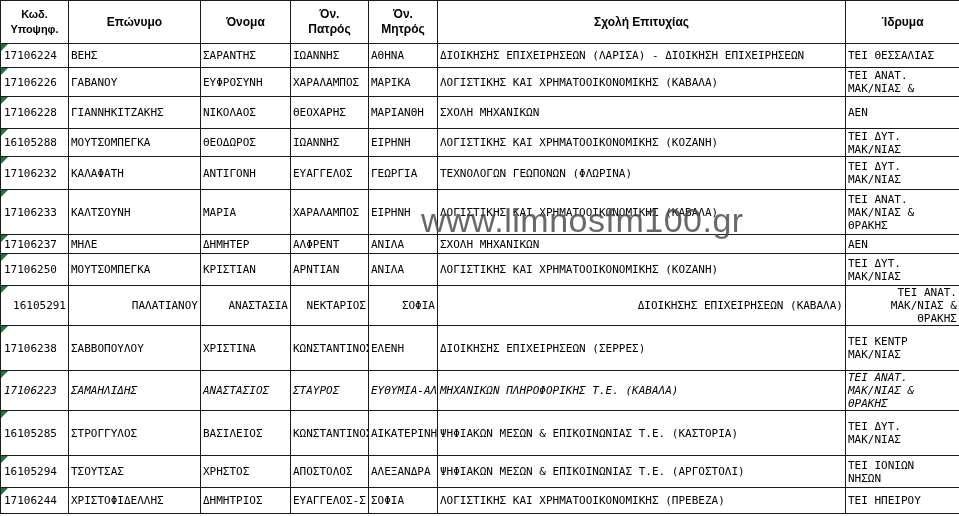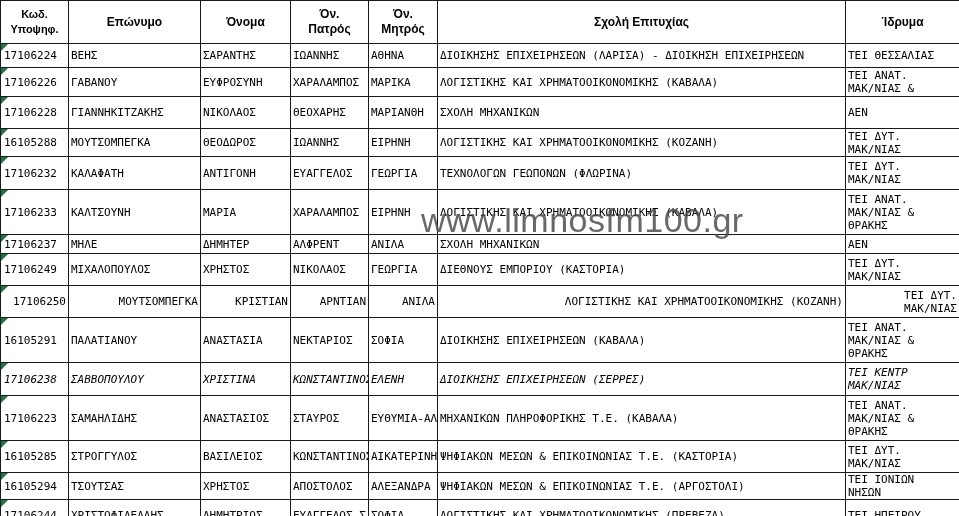--- a/index.html
+++ b/index.html
@@ -130,30 +130,20 @@
         <tr>
       <td class="code"><span class="tri"></span><span>17106237</span></td>
       <td>ΜΗΛΕ</td>
       <td>ΔΗΜΗΤΕΡ</td>
       <td>ΑΛΦΡΕΝΤ</td>
       <td>ΑΝΙΛΑ</td>
       <td>ΣΧΟΛΗ ΜΗΧΑΝΙΚΩΝ</td>
       <td class="inst">ΑΕΝ</td>
     </tr>
         <tr>
-      <td class="code"><span class="tri"></span><span>17106249</span></td>
-      <td>ΜΙΧΑΛΟΠΟΥΛΟΣ</td>
-      <td>ΧΡΗΣΤΟΣ</td>
-      <td>ΝΙΚΟΛΑΟΣ</td>
-      <td>ΓΕΩΡΓΙΑ</td>
-      <td>ΔΙΕΘΝΟΥΣ ΕΜΠΟΡΙΟΥ (ΚΑΣΤΟΡΙΑ)</td>
-      <td class="inst">ΤΕΙ ΔΥΤ.
-ΜΑΚ/ΝΙΑΣ</td>
-    </tr>
-        <tr>
       <td class="code"><span class="tri"></span><span>17106250</span></td>
       <td>ΜΟΥΤΣΟΜΠΕΓΚΑ</td>
       <td>ΚΡΙΣΤΙΑΝ</td>
       <td>ΑΡΝΤΙΑΝ</td>
       <td>ΑΝΙΛΑ</td>
       <td>ΛΟΓΙΣΤΙΚΗΣ ΚΑΙ ΧΡΗΜΑΤΟΟΙΚΟΝΟΜΙΚΗΣ (ΚΟΖΑΝΗ)</td>
       <td class="inst">ΤΕΙ ΔΥΤ.
 ΜΑΚ/ΝΙΑΣ</td>
     </tr>
         <tr>

